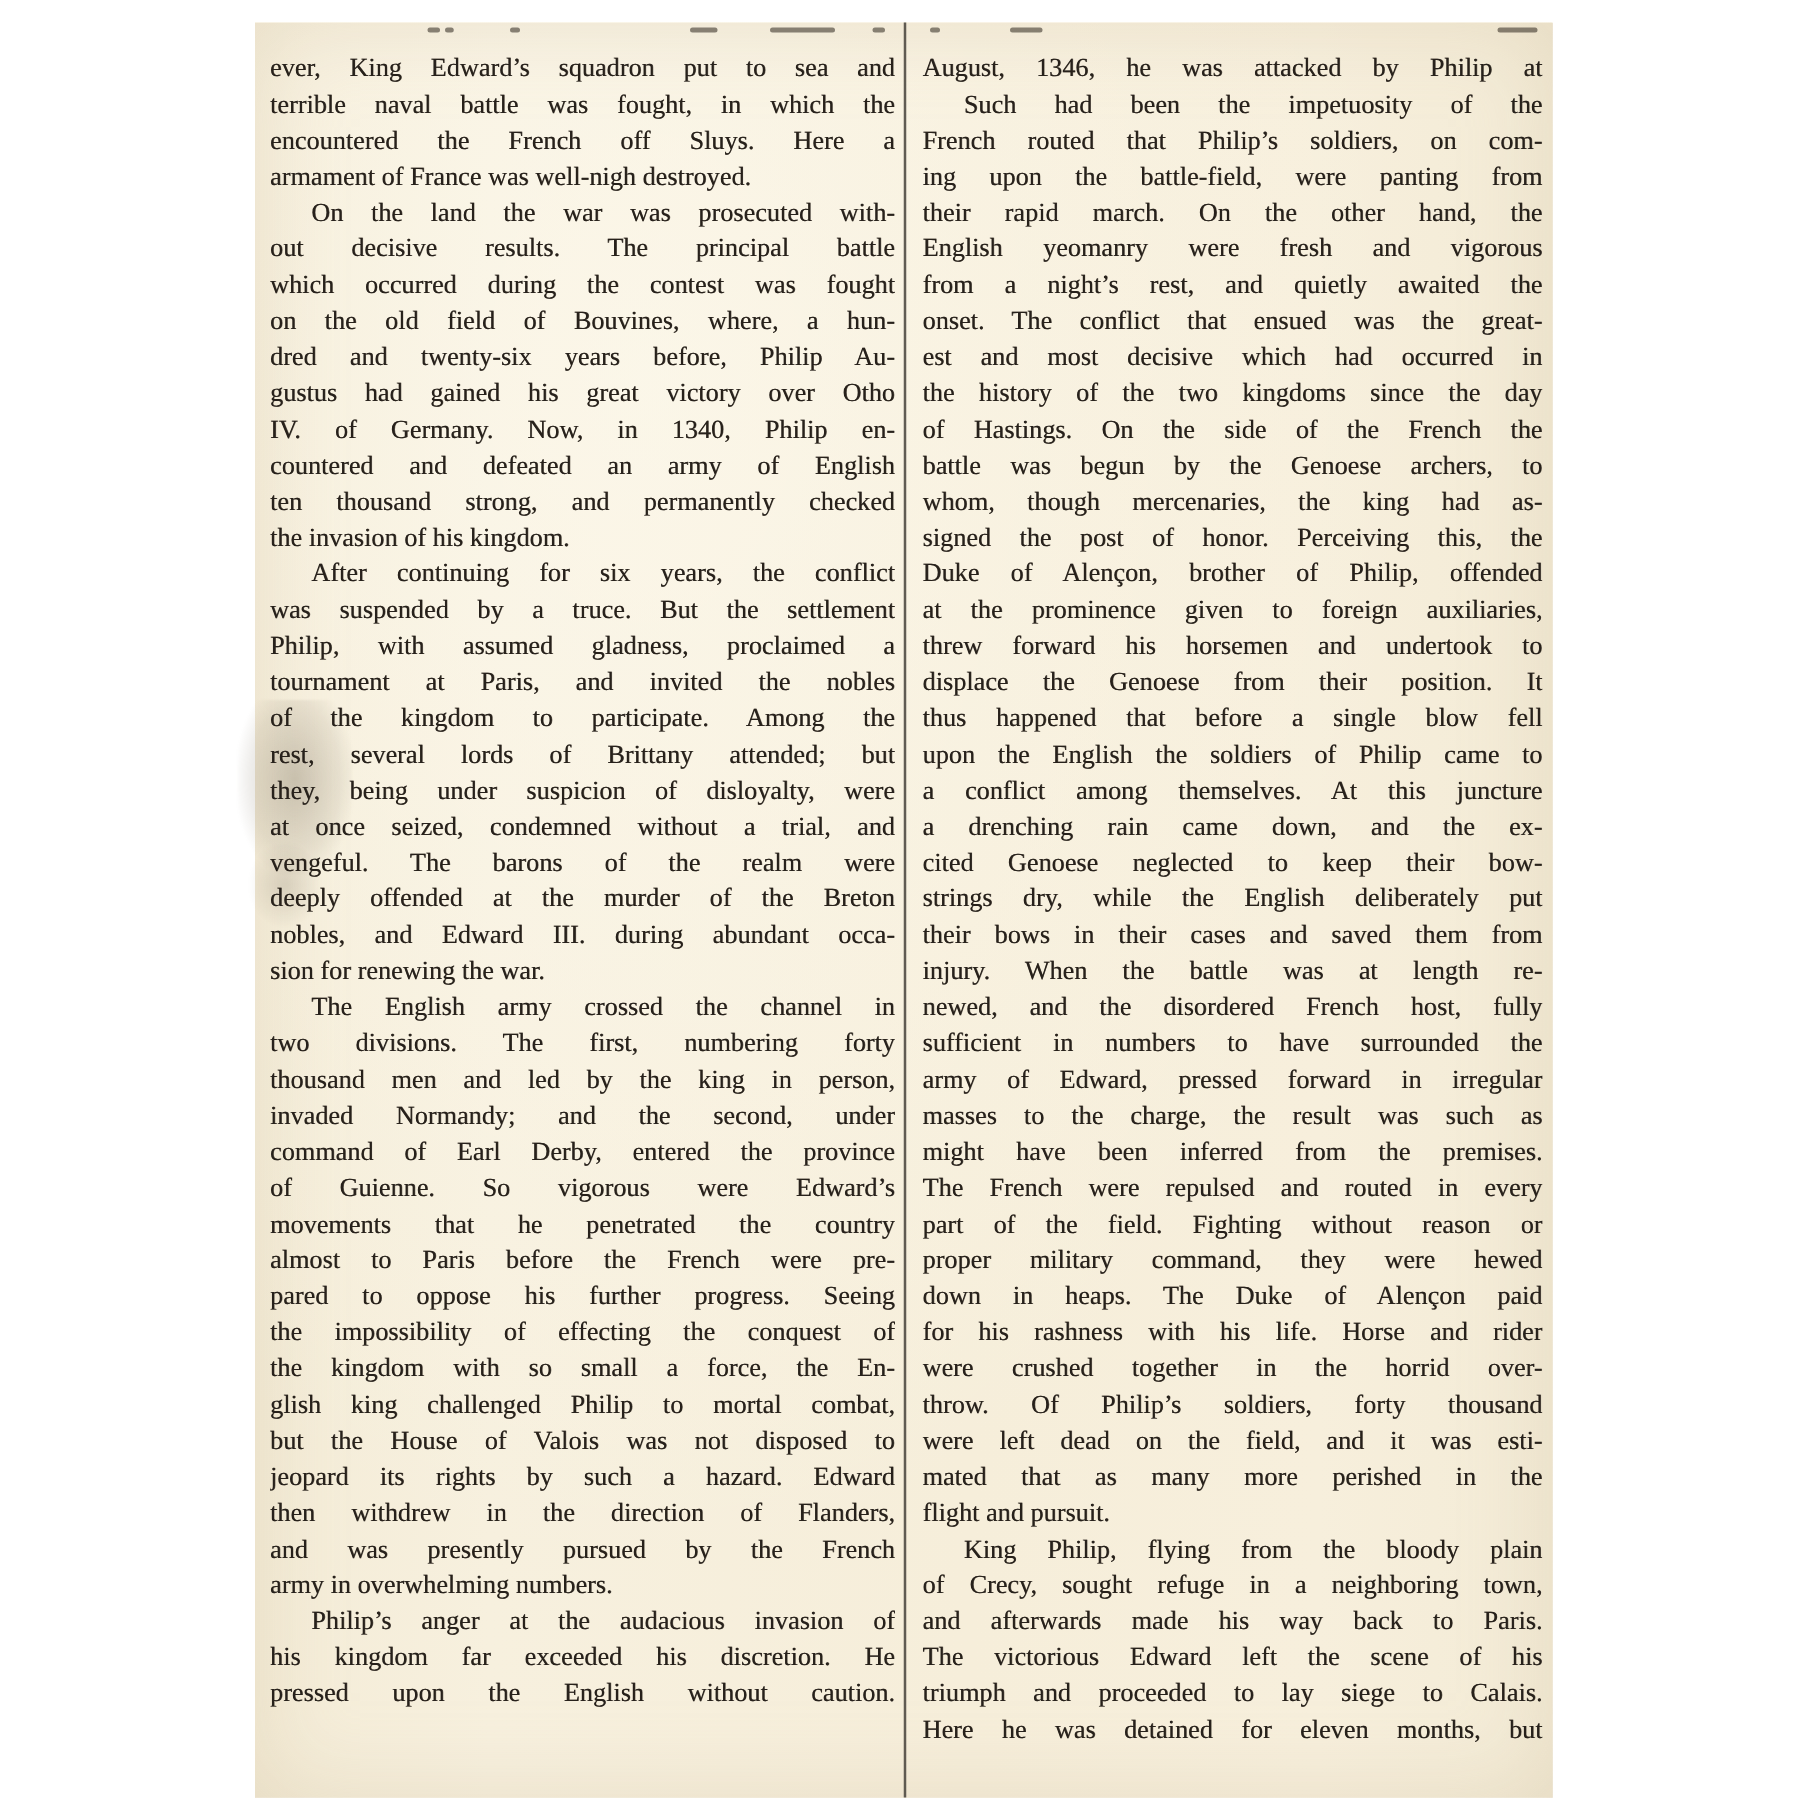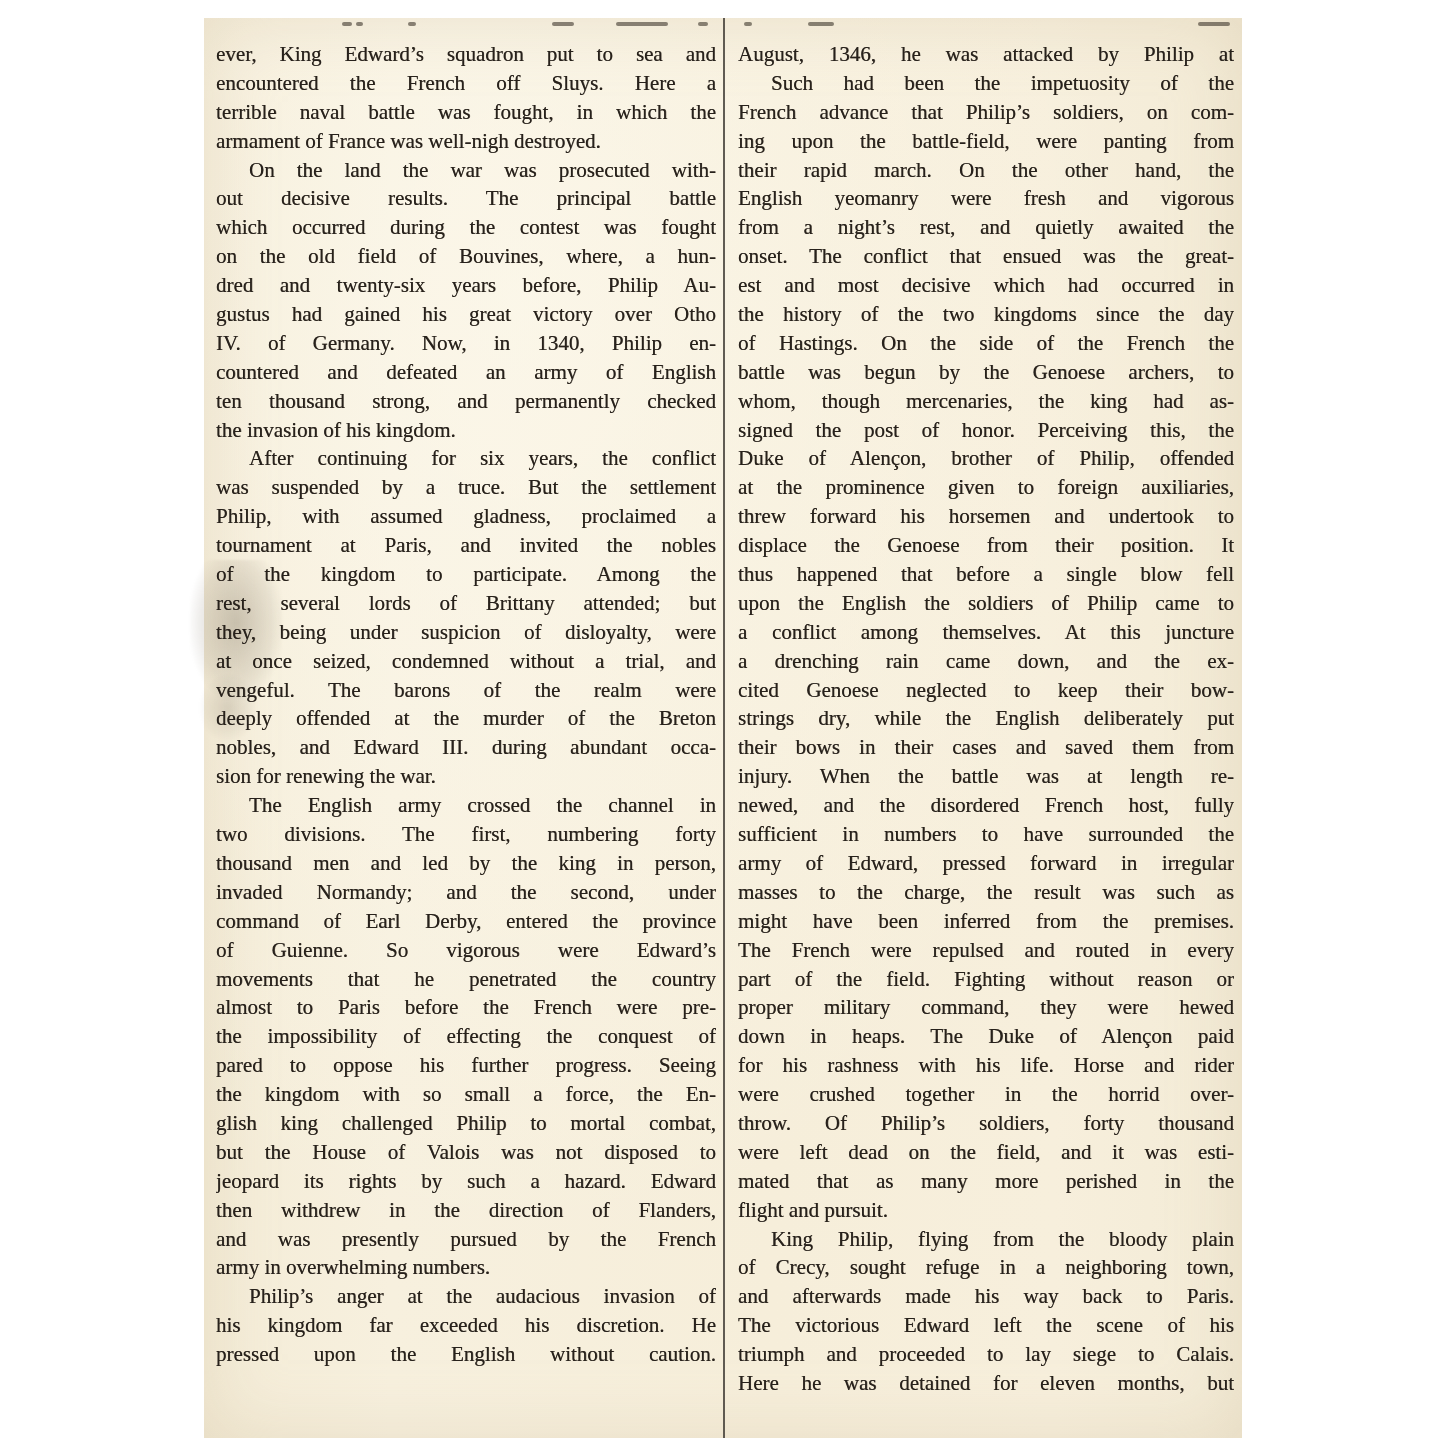--- a/index.html
+++ b/index.html
@@ -92,22 +92,22 @@
       <div class="top-frag" style="left: 348px; width: 22px;"></div>
       <div class="top-frag" style="left: 412px; width: 52px;"></div>
       <div class="top-frag" style="left: 494px; width: 10px;"></div>
       <div class="top-frag" style="left: 540px; width: 8px;"></div>
       <div class="top-frag" style="left: 604px; width: 26px;"></div>
       <div class="top-frag" style="left: 994px; width: 32px;"></div>
     </div>
   <div class="divider"></div>
   <div class="col col-left">
       <div class="line">ever, King Edward’s squadron put to sea and</div>
+      <div class="line">terrible naval battle was fought, in which the</div>
       <div class="line">encountered the French off Sluys. Here a</div>
-      <div class="line">terrible naval battle was fought, in which the</div>
       <div class="line para-end">armament of France was well-nigh destroyed.</div>
       <div class="line indent">On the land the war was prosecuted with-</div>
       <div class="line">out decisive results. The principal battle</div>
       <div class="line">which occurred during the contest was fought</div>
       <div class="line">on the old field of Bouvines, where, a hun-</div>
       <div class="line">dred and twenty-six years before, Philip Au-</div>
       <div class="line">gustus had gained his great victory over Otho</div>
       <div class="line">IV. of Germany. Now, in 1340, Philip en-</div>
       <div class="line">countered and defeated an army of English</div>
       <div class="line">ten thousand strong, and permanently checked</div>
@@ -125,37 +125,37 @@
       <div class="line">nobles, and Edward III. during abundant occa-</div>
       <div class="line para-end">sion for renewing the war.</div>
       <div class="line indent">The English army crossed the channel in</div>
       <div class="line">two divisions. The first, numbering forty</div>
       <div class="line">thousand men and led by the king in person,</div>
       <div class="line">invaded Normandy; and the second, under</div>
       <div class="line">command of Earl Derby, entered the province</div>
       <div class="line">of Guienne. So vigorous were Edward’s</div>
       <div class="line">movements that he penetrated the country</div>
       <div class="line">almost to Paris before the French were pre-</div>
+      <div class="line">pared to oppose his further progress. Seeing</div>
       <div class="line">the impossibility of effecting the conquest of</div>
-      <div class="line">pared to oppose his further progress. Seeing</div>
       <div class="line">the kingdom with so small a force, the En-</div>
       <div class="line">glish king challenged Philip to mortal combat,</div>
       <div class="line">but the House of Valois was not disposed to</div>
       <div class="line">jeopard its rights by such a hazard. Edward</div>
       <div class="line">then withdrew in the direction of Flanders,</div>
       <div class="line">and was presently pursued by the French</div>
       <div class="line para-end">army in overwhelming numbers.</div>
       <div class="line indent">Philip’s anger at the audacious invasion of</div>
       <div class="line">his kingdom far exceeded his discretion. He</div>
       <div class="line">pressed upon the English without caution.</div>
     </div>
   <div class="col col-right">
       <div class="line">August, 1346, he was attacked by Philip at</div>
       <div class="line indent">Such had been the impetuosity of the</div>
-      <div class="line">French advance that Philip’s soldiers, on com-</div>
+      <div class="line">French routed that Philip’s soldiers, on com-</div>
       <div class="line">ing upon the battle-field, were panting from</div>
       <div class="line">their rapid march. On the other hand, the</div>
       <div class="line">English yeomanry were fresh and vigorous</div>
       <div class="line">from a night’s rest, and quietly awaited the</div>
       <div class="line">onset. The conflict that ensued was the great-</div>
       <div class="line">est and most decisive which had occurred in</div>
       <div class="line">the history of the two kingdoms since the day</div>
       <div class="line">of Hastings. On the side of the French the</div>
       <div class="line">battle was begun by the Genoese archers, to</div>
       <div class="line">whom, though mercenaries, the king had as-</div>

